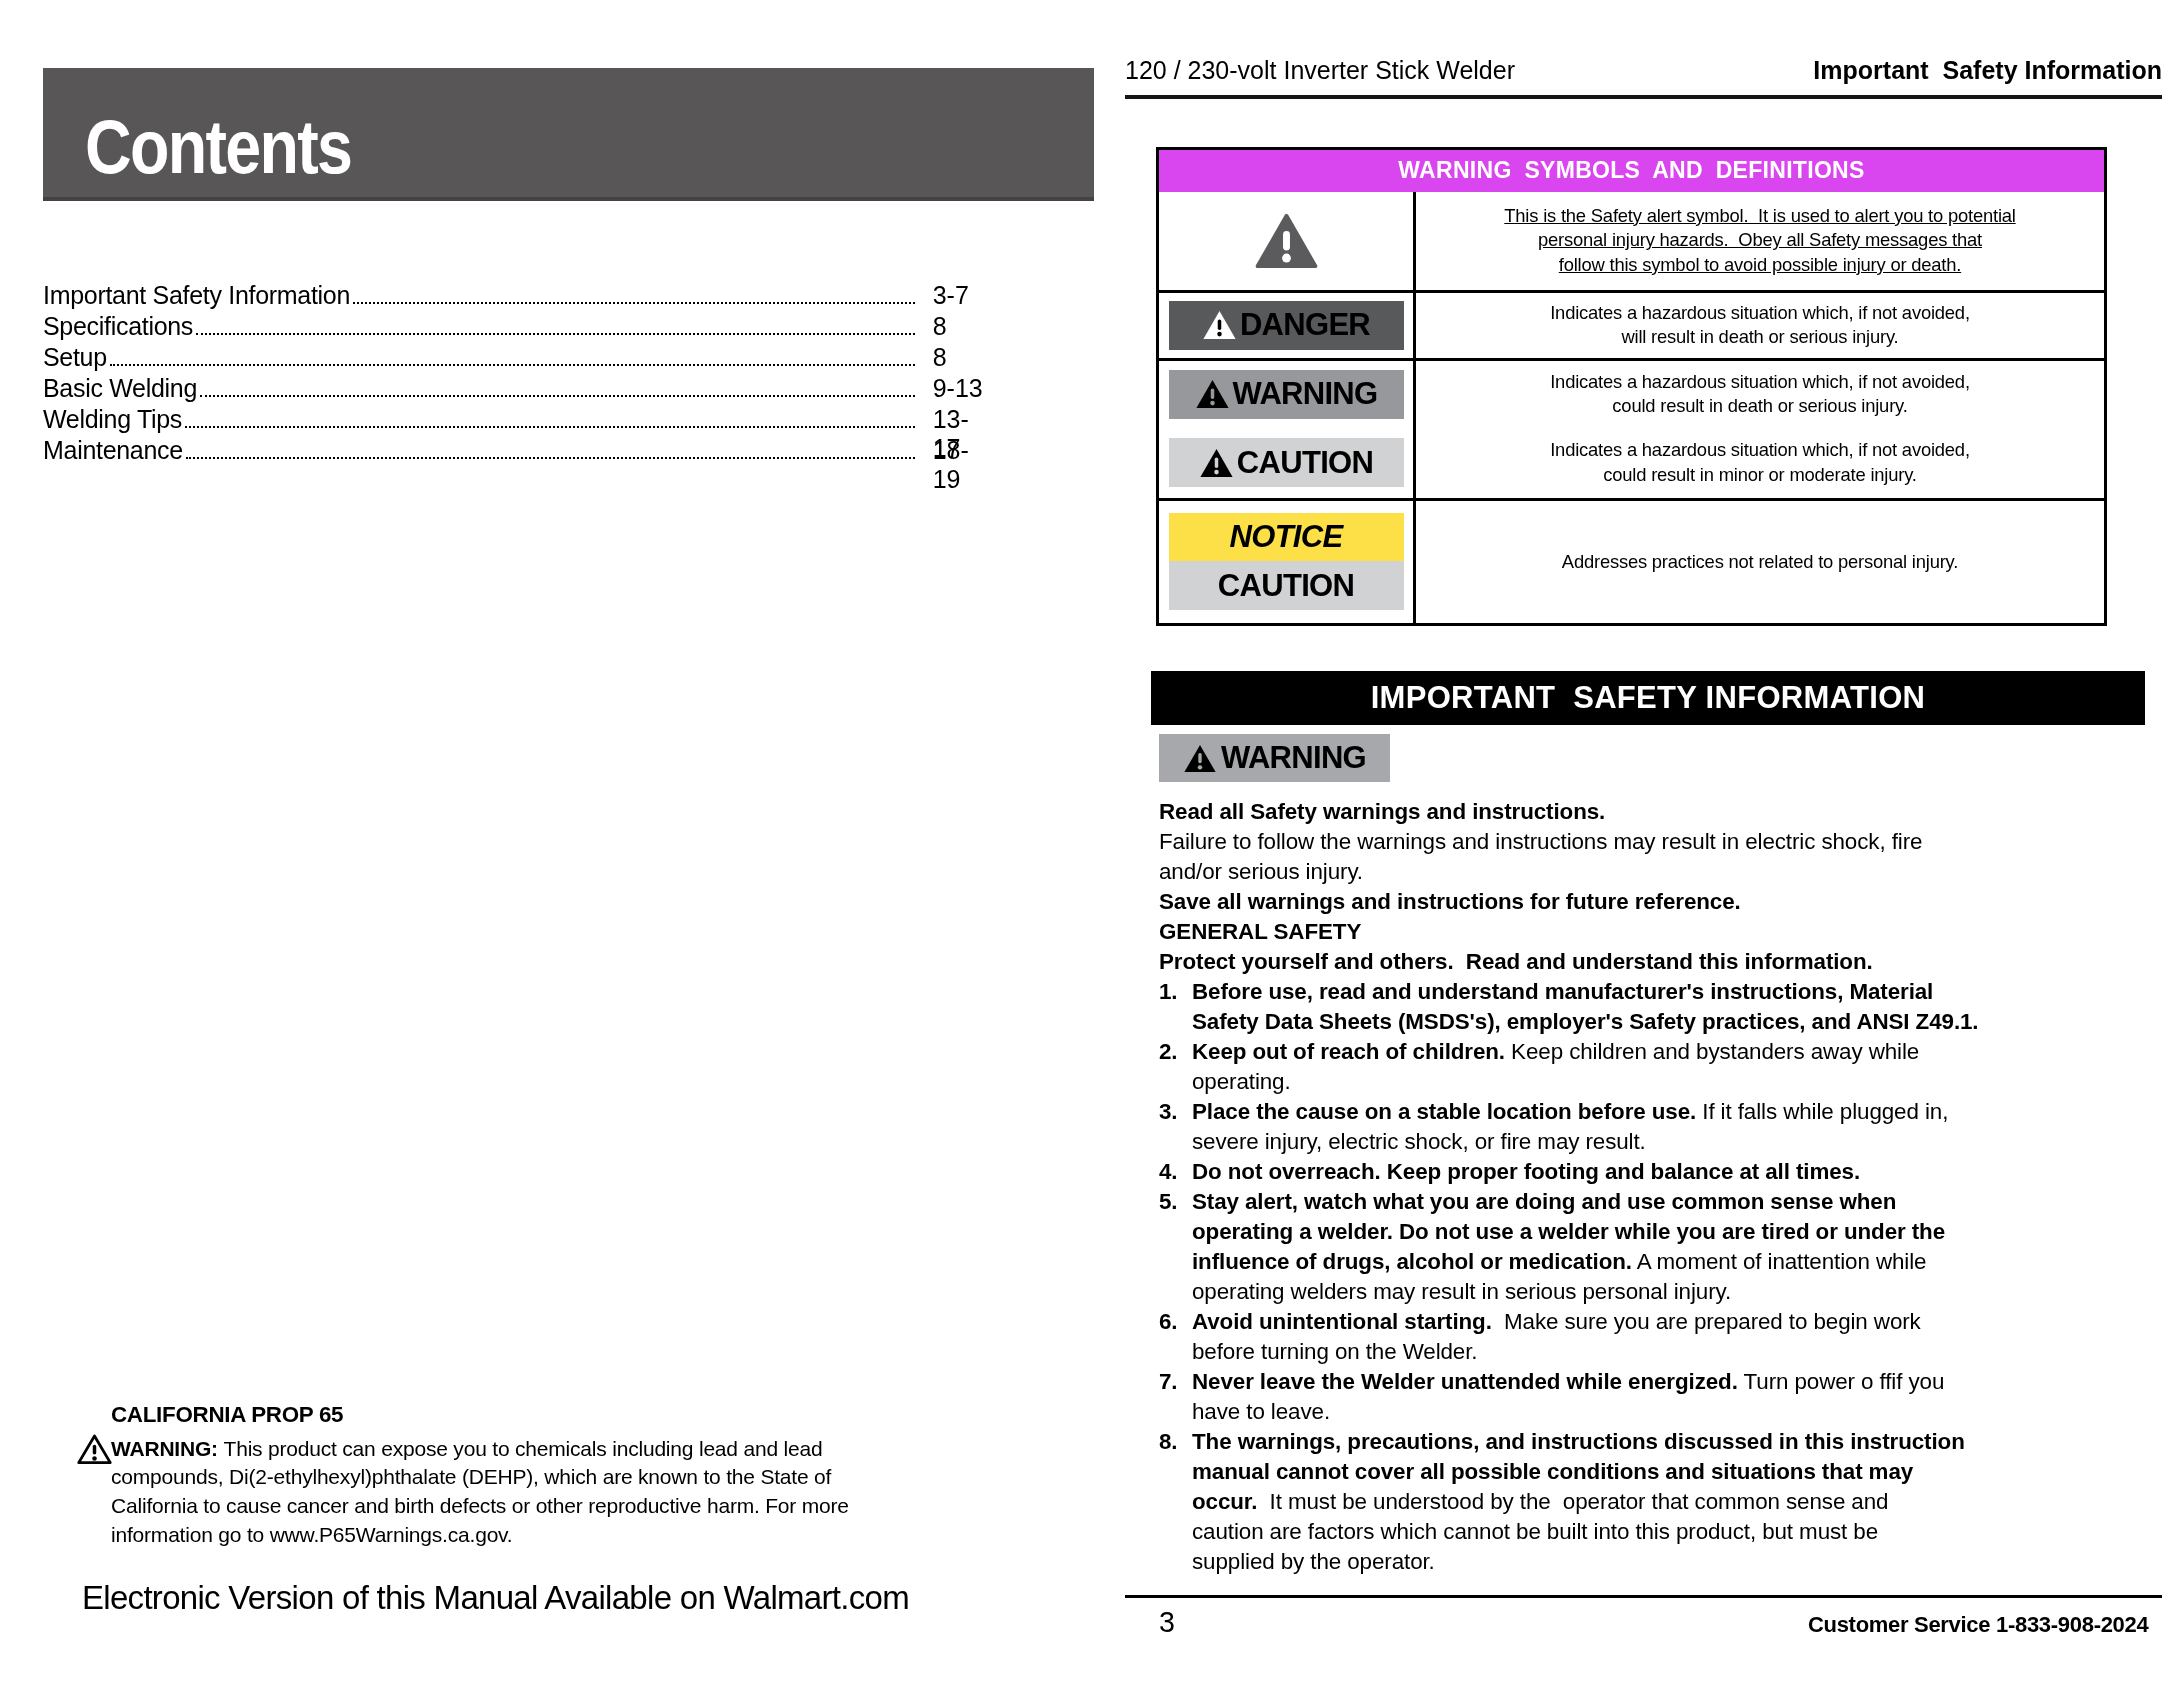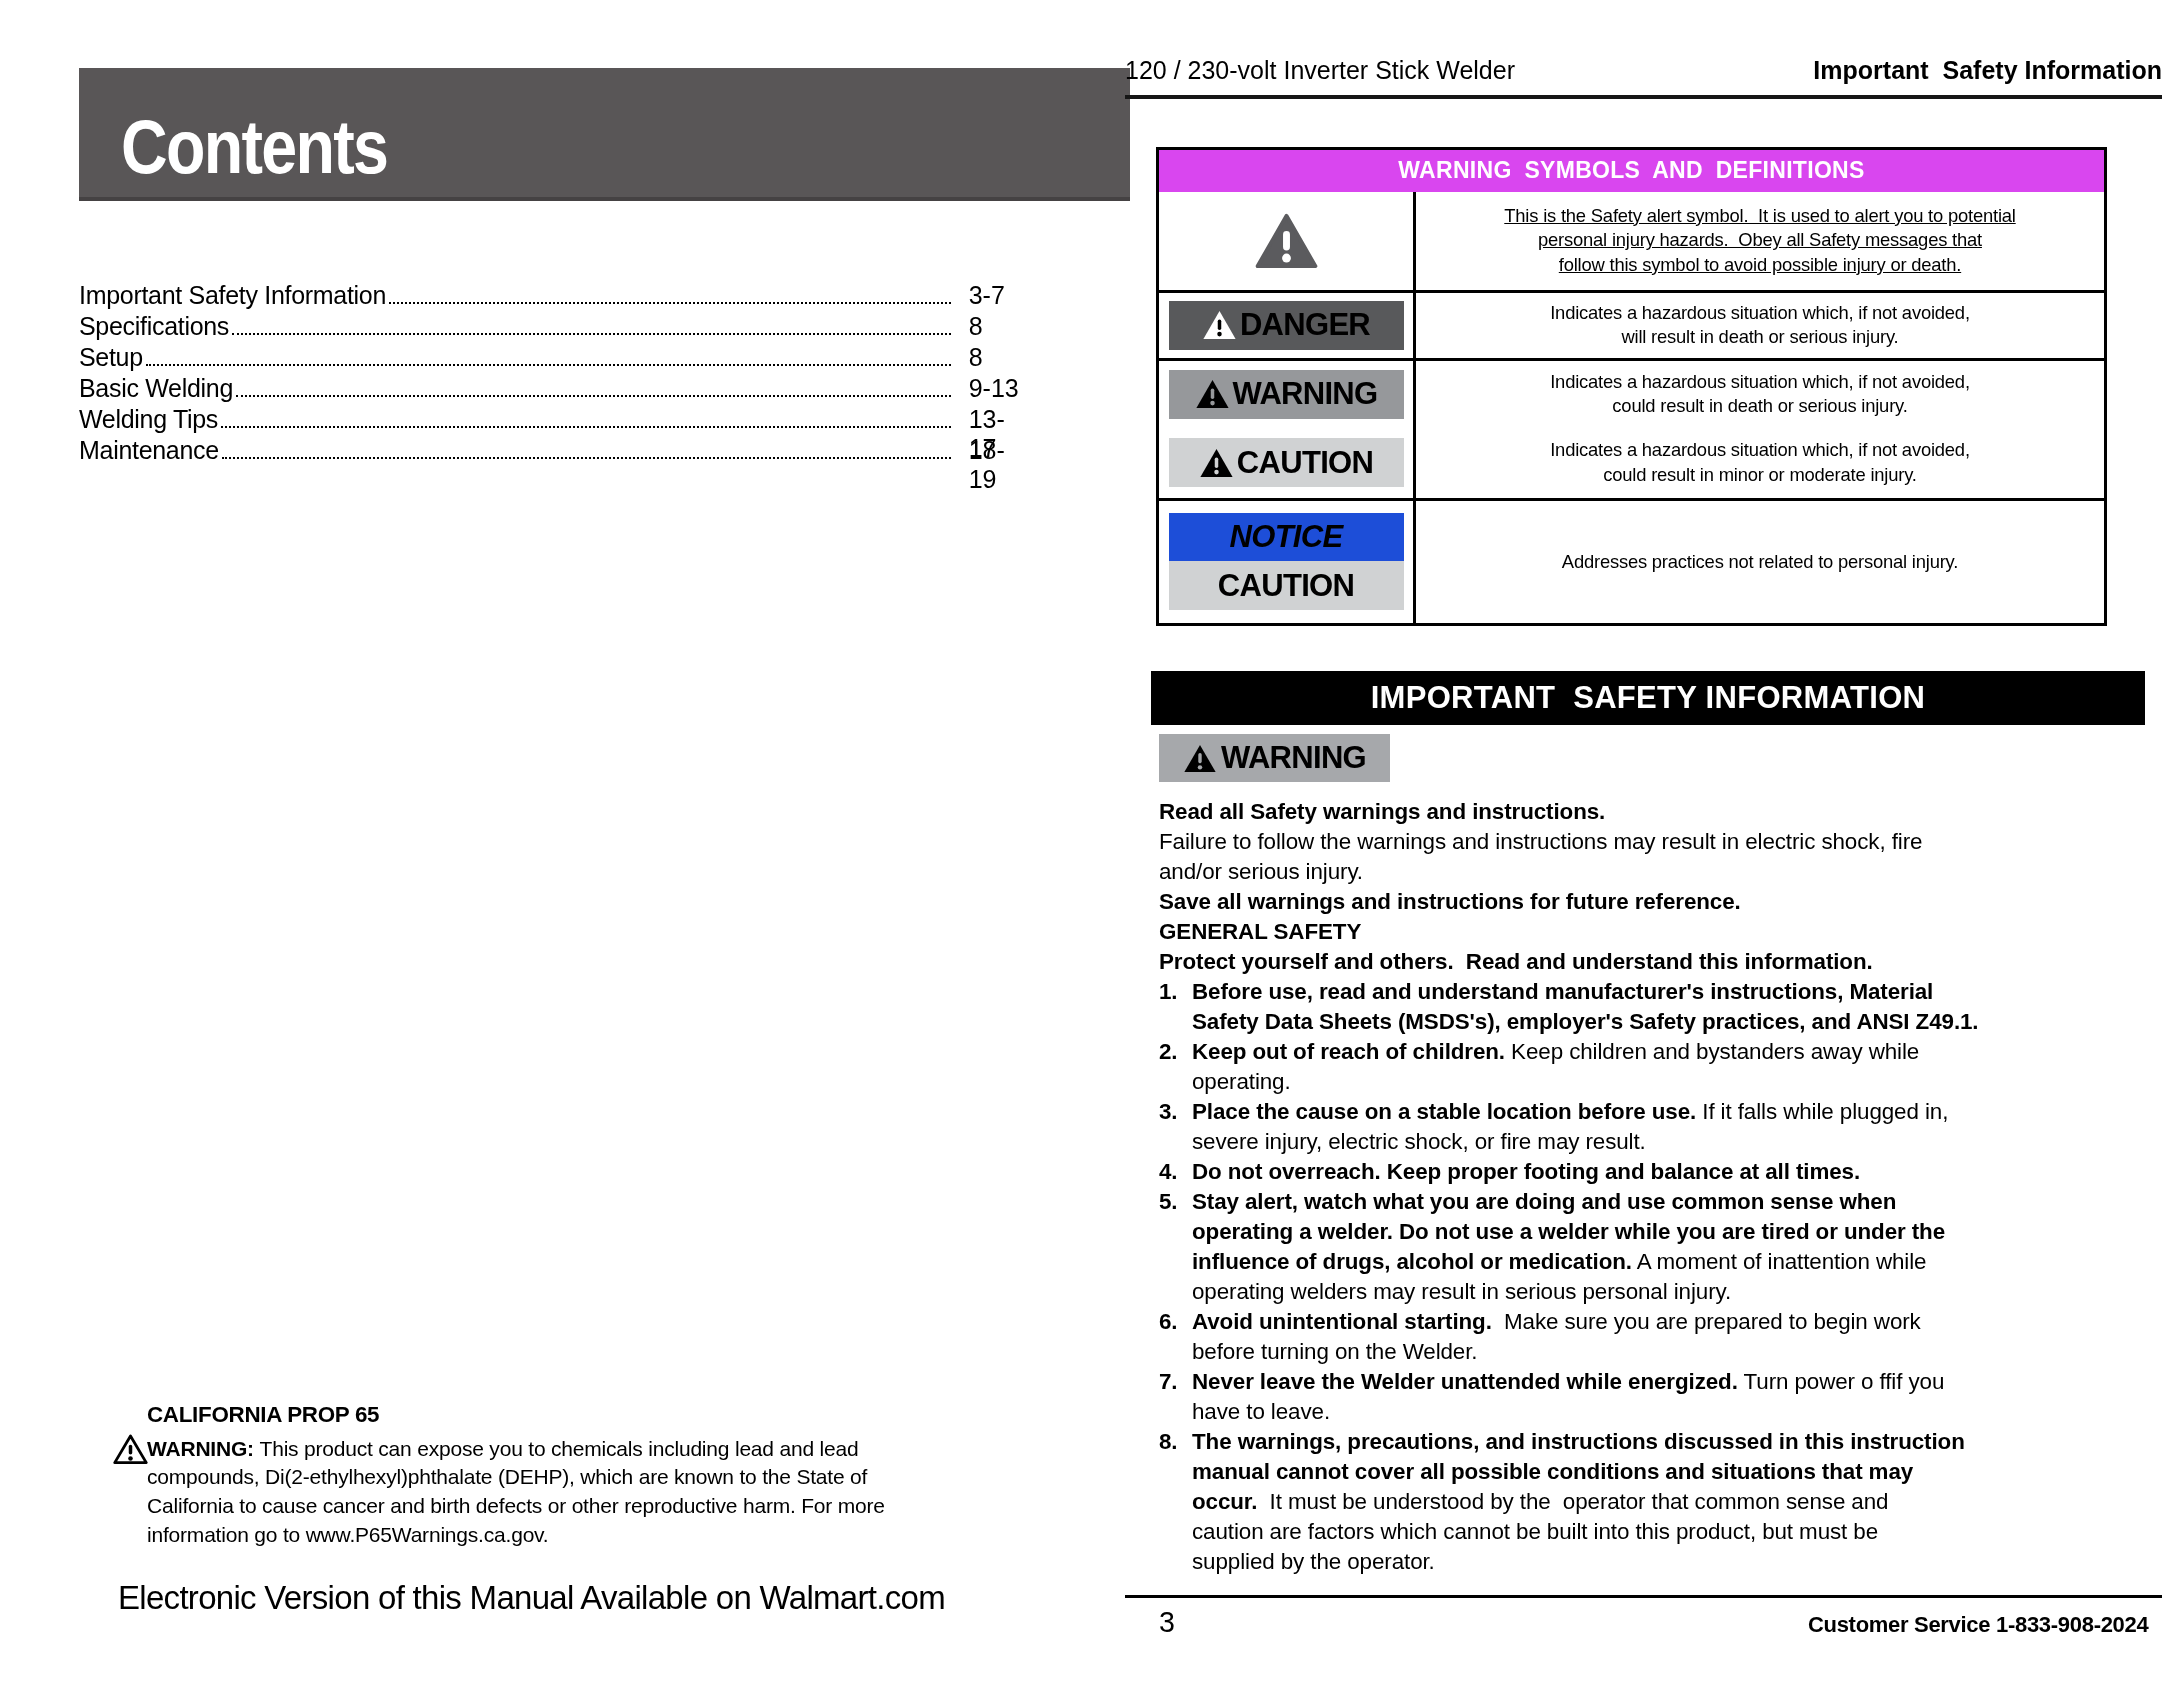--- a/index.html
+++ b/index.html
@@ -5,21 +5,21 @@
   * { margin:0; padding:0; box-sizing:border-box; }
   html,body { background:#e8e8e8; }
   #canvas {
     position:relative; width:2183px; height:1688px; background:#ffffff;
     font-family:"Liberation Sans", sans-serif; color:#000; overflow:hidden;
   }
   .pre { white-space:pre-wrap; }
   .b { font-weight:bold; }
 
   
-  .left-page { position:absolute; left:43px; top:68px; width:1051px; height:1564px;margin-left:36px; }
+  .left-page { position:absolute; left:43px; top:68px; width:1051px; height:1564px; }
   .contents-banner {
     width:100%; height:133px; background:#595657; border-bottom:4.8px solid #454243;
   }
   .contents-banner h1 {
     color:#fff; font-size:76px; font-weight:bold; line-height:1;
     padding:41px 0 0 42px; letter-spacing:-2px;
   }
   .contents-banner h1 span { display:inline-block; transform:scaleX(.85); transform-origin:0 50%; }
 
   .toc { margin-top:80px; width:952px; font-size:25px; }
@@ -67,21 +67,21 @@
   .chip {
     width:235px; height:49px; display:flex; align-items:center; justify-content:center;
     gap:3px; font-weight:bold; font-size:31px; letter-spacing:-0.7px;
   }
   .chip svg { width:35px; height:32px; flex:0 0 auto; }
   .chip-danger  { background:#58595b; }
   .chip-warning { background:#96989b; }
   .chip-caution { background:#d0d2d3; }
   .notice-stack { width:235px; }
   .notice-top {
-    height:48px; background:#1d4ed8; font-style:italic; font-weight:bold;
+    height:48px; background:#fde047; font-style:italic; font-weight:bold;
     font-size:31px; text-align:center; line-height:48px; letter-spacing:-0.7px;
   }
   .notice-bottom {
     height:49px; background:#d0d2d3; font-weight:bold;
     font-size:31px; text-align:center; line-height:49px; letter-spacing:-0.7px;
   }
   .alert-sym { width:63px; height:56px; }
 
   .isi-banner {
     margin:45px 0 0 26px; width:994px; height:54px; background:#000;

